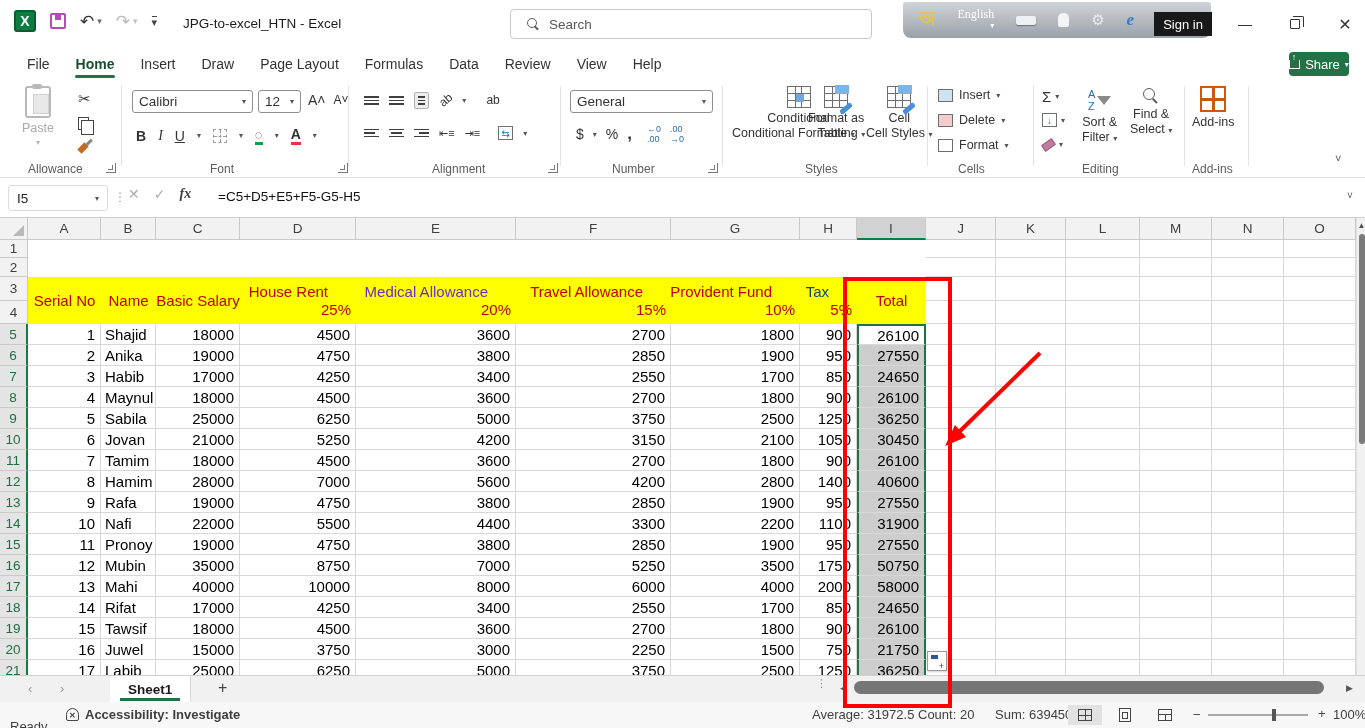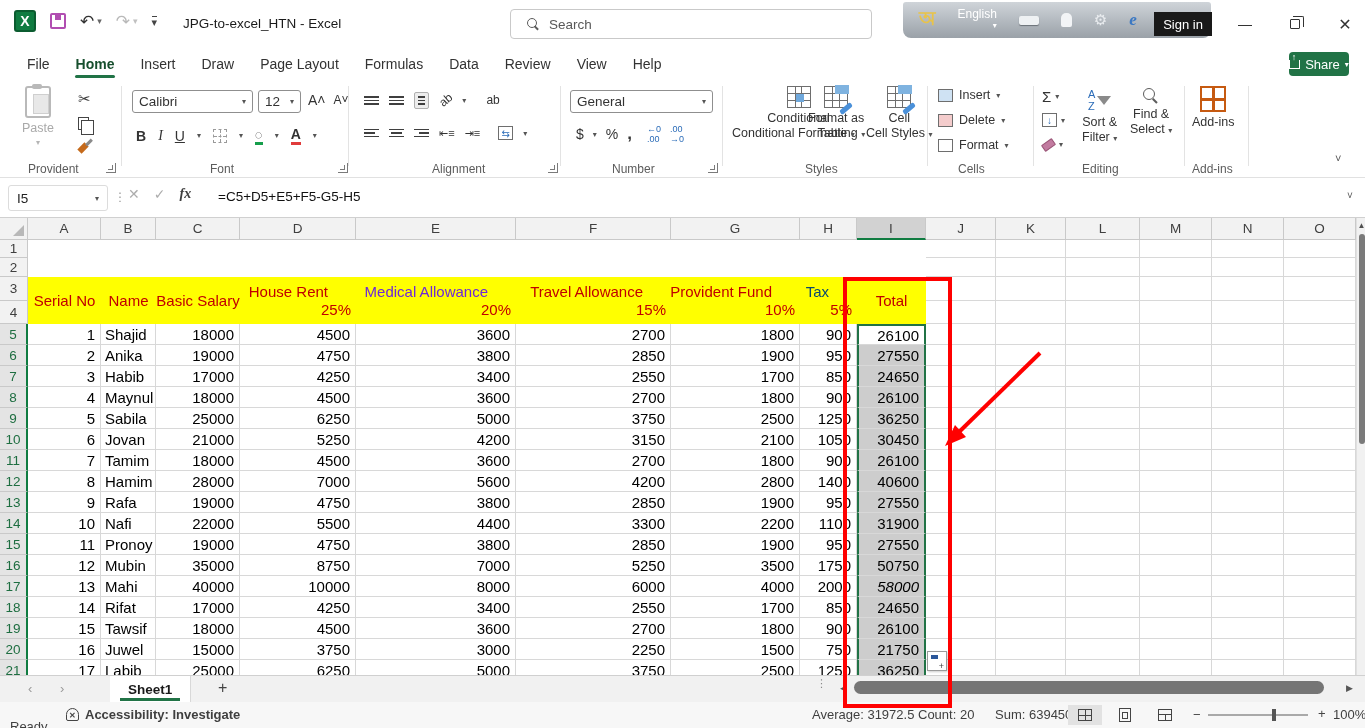--- a/index.html
+++ b/index.html
@@ -18,21 +18,21 @@
   .mini-chev.dis { color:#c0c0c0; }
   .qat-more { font-size:11px; color:#444; border-top:1.5px solid #444; line-height:8px; padding-top:1px; }
   #doc-title { position:absolute; top:16px; left:183px; font-size:13.5px; color:#1a1a1a; }
   #search-box { position:absolute; top:9px; left:510px; width:362px; height:30px; border:1px solid #c9c9c9; border-radius:4px; background:#fff; display:flex; align-items:center; padding-left:16px; gap:10px; }
   #search-box .mag { width:12px; height:12px; position:relative; }
   .mag::before { content:""; position:absolute; width:8px; height:8px; border:1.5px solid #5c5c5c; border-radius:50%; }
   .mag::after { content:""; position:absolute; width:5px; height:1.5px; background:#5c5c5c; transform:rotate(45deg); left:7px; top:9px; }
   #search-box span { color:#585858; font-size:13.5px; }
   #langbar { position:absolute; top:2px; left:903px; width:308px; height:36px; background:linear-gradient(#cfd4d9,#9aa1a8); border-radius:3px 3px 8px 8px; display:flex; align-items:center; gap:22px; padding:0 16px; }
   .avro-logo { color:#e8c34a; font-size:19px; font-weight:bold; }
-  .lang-lbl { color:#fff; font-size:12px; text-align:right; line-height:11px; }
+  .lang-lbl { color:#fff; font-size:12px; text-align:right; line-height:11px;font-family:Liberation Serif, serif; }
   .lang-lbl small { display:block; font-size:8px; }
   .lb-kb { width:20px; height:9px; background:#eef1f3; border-radius:2px; box-shadow:0 1px 1px #6a7077; }
   .lb-fig { width:11px; height:14px; background:#f2f4f6; border-radius:5px 5px 2px 2px; }
   .lb-gear { color:#e9ecef; font-size:15px; }
   .lb-e { color:#3b78c3; font-size:17px; font-style:italic; font-family:"Liberation Serif", serif; font-weight:bold; }
   .lb-q { width:15px; height:15px; background:#8fa0b5; border-radius:50%; color:#fff; font-size:10px; display:flex; align-items:center; justify-content:center; border:1px solid #f0f0f0; }
   #sign-in { position:absolute; top:12px; left:1154px; width:58px; height:24px; background:#191919; color:#fff; font-size:13px; display:flex; align-items:center; justify-content:center; }
   .winctl { position:absolute; top:12px; width:30px; height:24px; display:flex; align-items:center; justify-content:center; color:#333; font-size:14px; }
   .restore-box { width:10px; height:10px; border:1.2px solid #333; border-radius:1px; position:relative; }
   .restore-box::before { content:""; position:absolute; top:-4px; left:2px; width:10px; height:10px; border-top:1.2px solid #333; border-right:1.2px solid #333; border-radius:0 2px 0 0; }
@@ -243,21 +243,21 @@
     <div class="bigbtn" style="left:22px;color:#a9a9a9">
       <div class="clip-ic"></div>
       <span>Paste</span>
         <span class="chv" style="color:#b5b5b5">▾</span>
     </div>
     <div class="smallrow" style="left:78px;top:10px;flex-direction:column;gap:9px;align-items:flex-start">
       <span class="g-ic">✂</span>
       <span class="copy-ic"></span>
       <span class="brush-ic"></span>
     </div>
-    <div class="rgroup-label" style="left:28px">Provident</div>
+    <div class="rgroup-label" style="left:28px">Allowance</div>
     <div class="launcher" style="left:106px"></div>
     <div class="rsep" style="left:121px"></div>
 
     <div class="combo" style="left:132px;top:10px;width:121px">
         <span>Calibri</span>
         <span class="chv">▾</span>
       </div>
     <div class="combo" style="left:258px;top:10px;width:43px">
         <span>12</span>
         <span class="chv">▾</span>
@@ -663,21 +663,21 @@
       <div class="gc " style="grid-area: 17 / 15 / span 1 / span 1;"></div>
       <div class="gc " style="grid-area: 17 / 16 / span 1 / span 1;"></div>
       <div class="gc num" style="grid-area: 18 / 2 / span 1 / span 1;">13</div>
       <div class="gc txt" style="grid-area: 18 / 3 / span 1 / span 1;">Mahi</div>
       <div class="gc num" style="grid-area: 18 / 4 / span 1 / span 1;">40000</div>
       <div class="gc num" style="grid-area: 18 / 5 / span 1 / span 1;">10000</div>
       <div class="gc num" style="grid-area: 18 / 6 / span 1 / span 1;">8000</div>
       <div class="gc num" style="grid-area: 18 / 7 / span 1 / span 1;">6000</div>
       <div class="gc num" style="grid-area: 18 / 8 / span 1 / span 1;">4000</div>
       <div class="gc num" style="grid-area: 18 / 9 / span 1 / span 1;">2000</div>
-      <div class="gc num selc" style="grid-area: 18 / 10 / span 1 / span 1; font-style: italic;">58000</div>
+      <div class="gc num selc" style="grid-area: 18 / 10 / span 1 / span 1;">58000</div>
       <div class="gc " style="grid-area: 18 / 11 / span 1 / span 1;"></div>
       <div class="gc " style="grid-area: 18 / 12 / span 1 / span 1;"></div>
       <div class="gc " style="grid-area: 18 / 13 / span 1 / span 1;"></div>
       <div class="gc " style="grid-area: 18 / 14 / span 1 / span 1;"></div>
       <div class="gc " style="grid-area: 18 / 15 / span 1 / span 1;"></div>
       <div class="gc " style="grid-area: 18 / 16 / span 1 / span 1;"></div>
       <div class="gc num" style="grid-area: 19 / 2 / span 1 / span 1;">14</div>
       <div class="gc txt" style="grid-area: 19 / 3 / span 1 / span 1;">Rifat</div>
       <div class="gc num" style="grid-area: 19 / 4 / span 1 / span 1;">17000</div>
       <div class="gc num" style="grid-area: 19 / 5 / span 1 / span 1;">4250</div>

